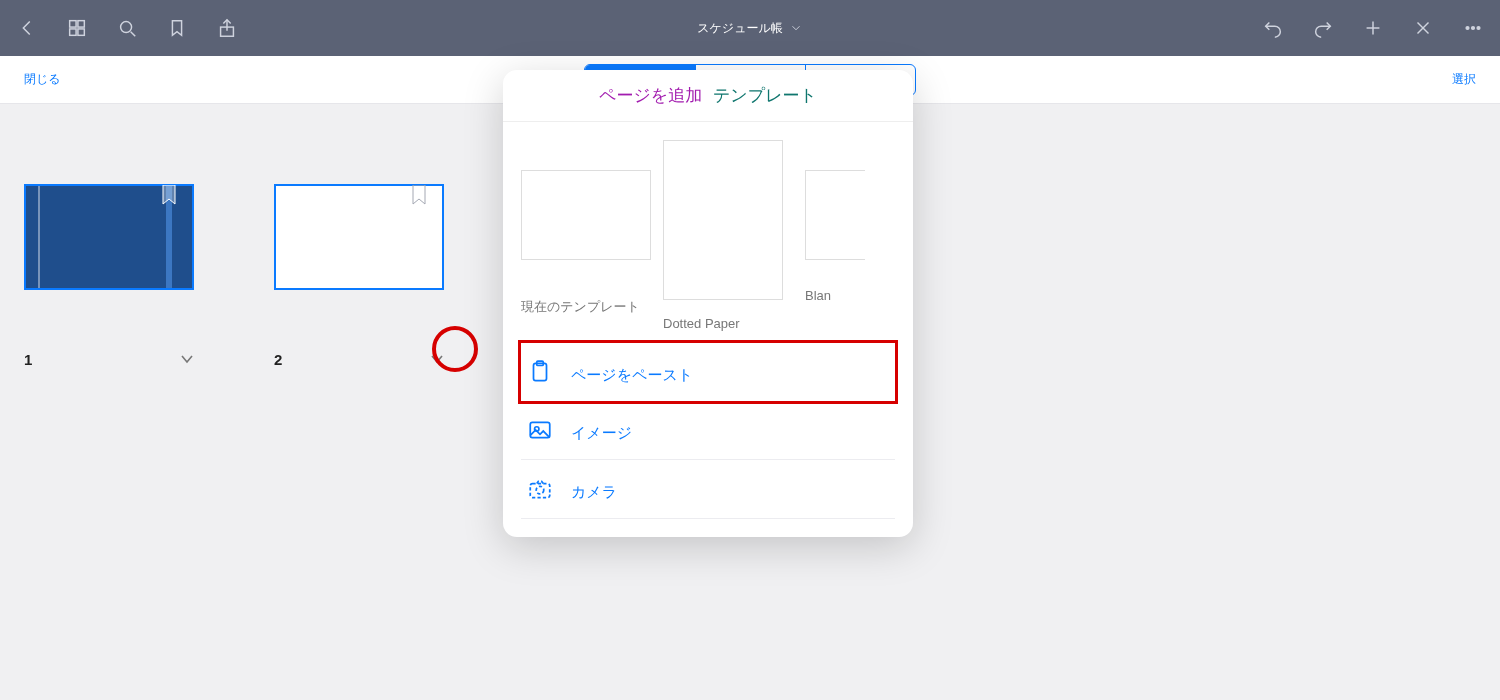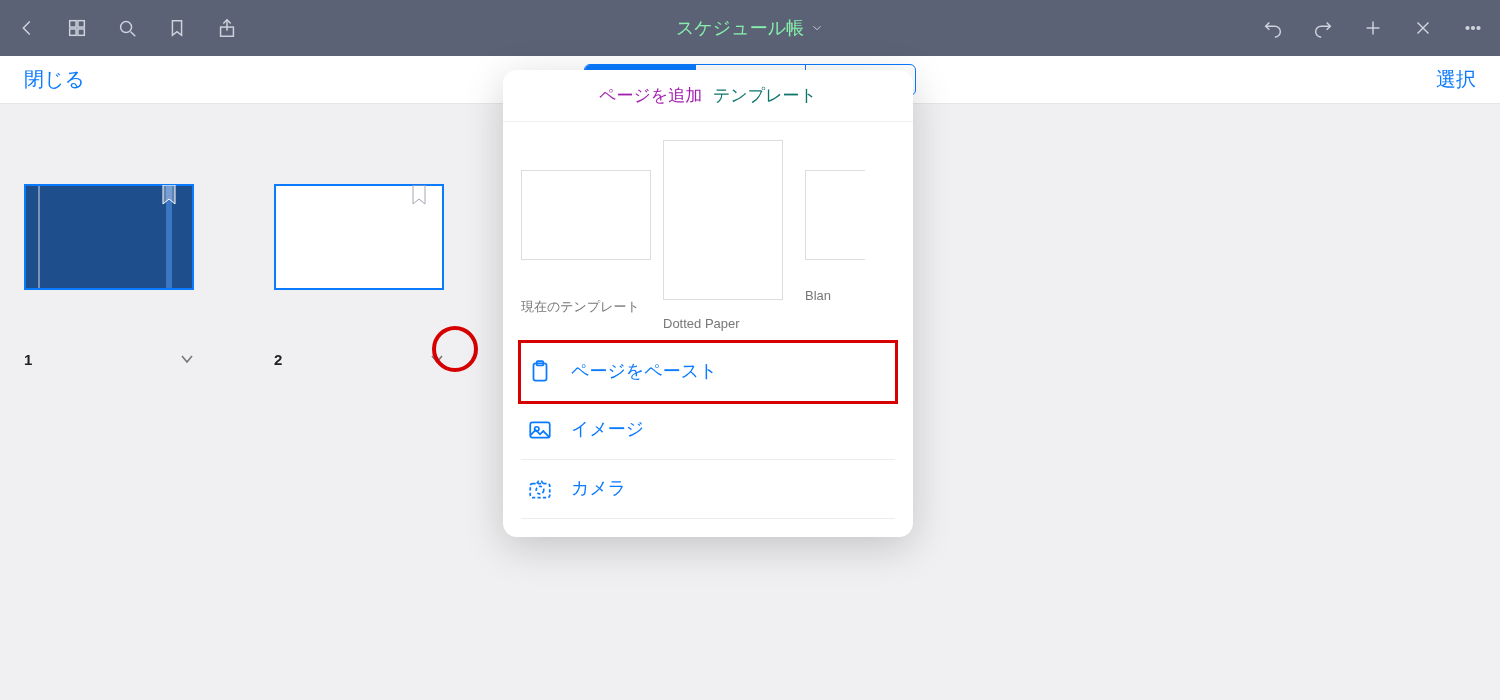--- a/index.html
+++ b/index.html
@@ -8,34 +8,34 @@
 .toolbar {
   height: 56px;
   background: #5b6275;
   display: flex;
   align-items: center;
   padding: 0 16px;
   color: #cfd3de;
 }
 .toolbar .left, .toolbar .right { display: flex; gap: 28px; align-items: center; }
 .toolbar .center { flex: 1; display: flex; justify-content: center; align-items: center; gap: 6px; }
-.toolbar .center .title { color: #86efac; font-size: 18px; font-weight: 500; }
+.toolbar .center .title { color: #ffffff; font-size: 12px; font-weight: 500; }
 .toolbar svg { width: 22px; height: 22px; stroke: #cfd3de; fill: none; stroke-width: 1.6; }
 .toolbar .icon { cursor: pointer; display: inline-flex; }
 
 .subbar {
   height: 48px;
   background: #fff;
   border-bottom: 1px solid #e6e6ea;
   display: flex;
   align-items: center;
   justify-content: space-between;
   padding: 0 24px;
 }
-.subbar .link { color: #0a7aff; font-size: 20px; cursor: pointer; }
+.subbar .link { color: #0a7aff; font-size: 12px; cursor: pointer; }
 
 .subbar .segmented {
   margin: 0 auto;
   display: flex;
   border: 1px solid #0a7aff;
   border-radius: 6px;
   overflow: hidden;
   position: absolute;
   left: 50%;
   transform: translateX(-50%);
@@ -143,25 +143,25 @@
 .tpl.tall .tpl-thumb { height: 160px; margin-top: 0; width: 120px; }
 .tpl.edge .tpl-thumb { height: 90px; margin-top: 30px; width: 60px; border-right: none; }
 .tpl .tpl-label { margin-top: 38px; font-size: 13px; color: #777; white-space: nowrap; }
 .tpl.tall .tpl-label { margin-top: 16px; }
 .tpl.edge .tpl-label { margin-top: 28px; }
 
 .pop-list { padding: 0 18px 18px 18px; }
 .pop-item {
   display: flex;
   gap: 18px;
-  align-items: flex-start;
+  align-items: flex-end;
   padding: 16px 6px;
   border-bottom: 1px solid #ececf0;
   color: #0a7aff;
-  font-size: 18px;
+  font-size: 15px;
   cursor: pointer;
 }
 .pop-item .pi-icon { width: 26px; height: 26px; display: inline-flex; }
 .pop-item .pi-icon svg { stroke: #0a7aff; fill: none; stroke-width: 1.6; }
 .pop-item.highlight-red {
   border: 3px solid #d60000;
   margin: -3px;
   position: relative;
 }
 </style>

